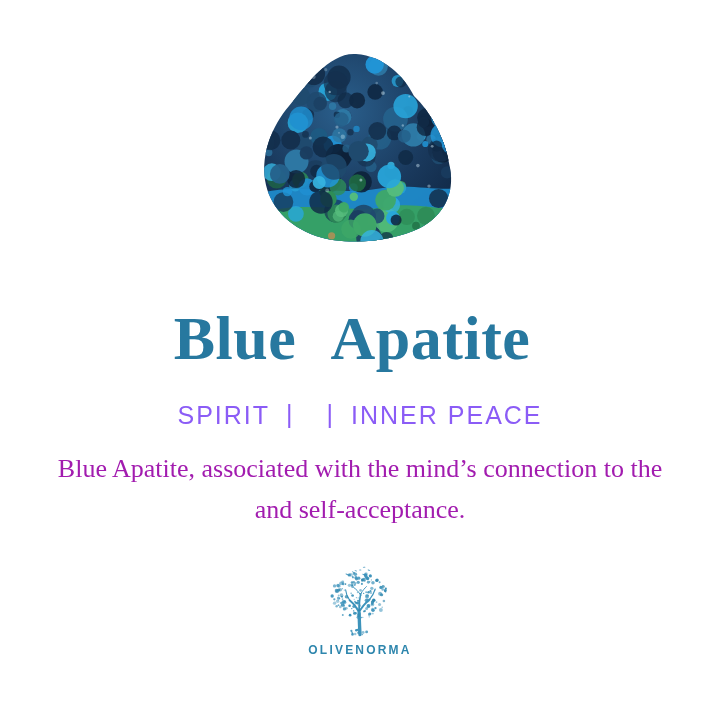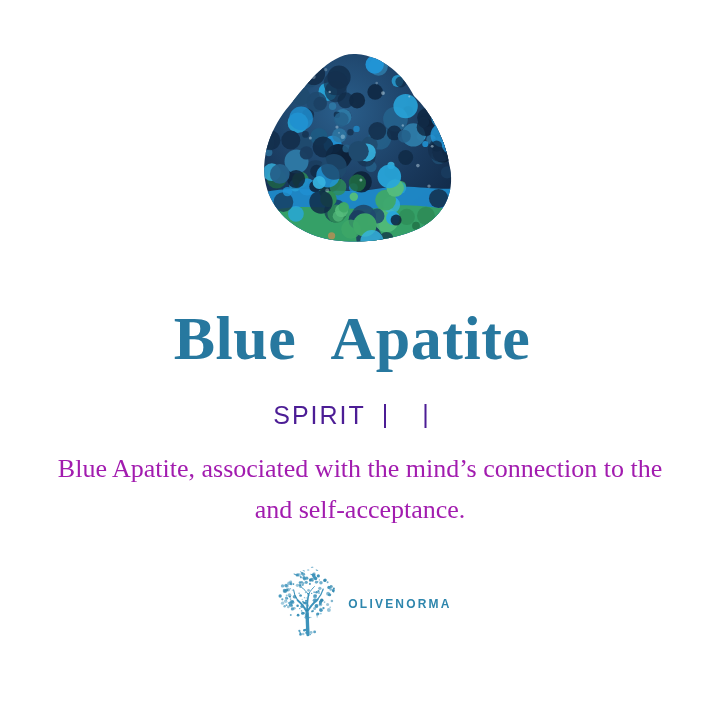--- a/index.html
+++ b/index.html
@@ -35,41 +35,41 @@
   }
   .traits {
     margin-top: 26px;
     display: flex;
     align-items: center;
     justify-content: center;
     font-size: 25px;
     font-weight: 400;
     letter-spacing: 2px;
     line-height: 30px;
-    color: #4c1d95;
+    color: #8b5cf6;
     white-space: nowrap;
   }
   .traits .sep {
     margin: 0 16px;
     font-weight: 300;
     transform: translateY(-1px);
   }
   .description {
     margin-top: 18px;
     font-family: "Liberation Serif", serif;
     font-size: 26px;
     line-height: 41px;
     color: #a21caf;
     text-align: center;
   }
   .description .line { white-space: nowrap; }
   .logo {
     margin-top: 34px;
     display: flex;
-    flex-direction: row;
+    flex-direction: column;
     align-items: center;
   }
   .logo-text {
     margin-top: 5px;
     font-size: 12px;
     font-weight: 700;
     letter-spacing: 2.2px;
     color: #2e86ad;
     line-height: 14px;
   }
@@ -273,20 +273,21 @@
       </g>
     </svg>
   </div>
 
   <h1 class="product-title">Blue Apatite</h1>
 
   <div class="traits">
     <span>SPIRIT</span>
     <span class="sep">|</span>
     <span class="sep">|</span>
+    <span>INNER PEACE</span>
   </div>
 
   <div class="description">
     <div class="line">Blue Apatite, associated with the mind’s connection to the</div>
     <div class="line">and self-acceptance.</div>
   </div>
 
   <div class="logo">
     <svg id="tree-svg" width="80" height="74" viewBox="0 0 100 92">
       <g id="tree-trunk" fill="none" stroke="#3d93bb" stroke-linecap="round">

